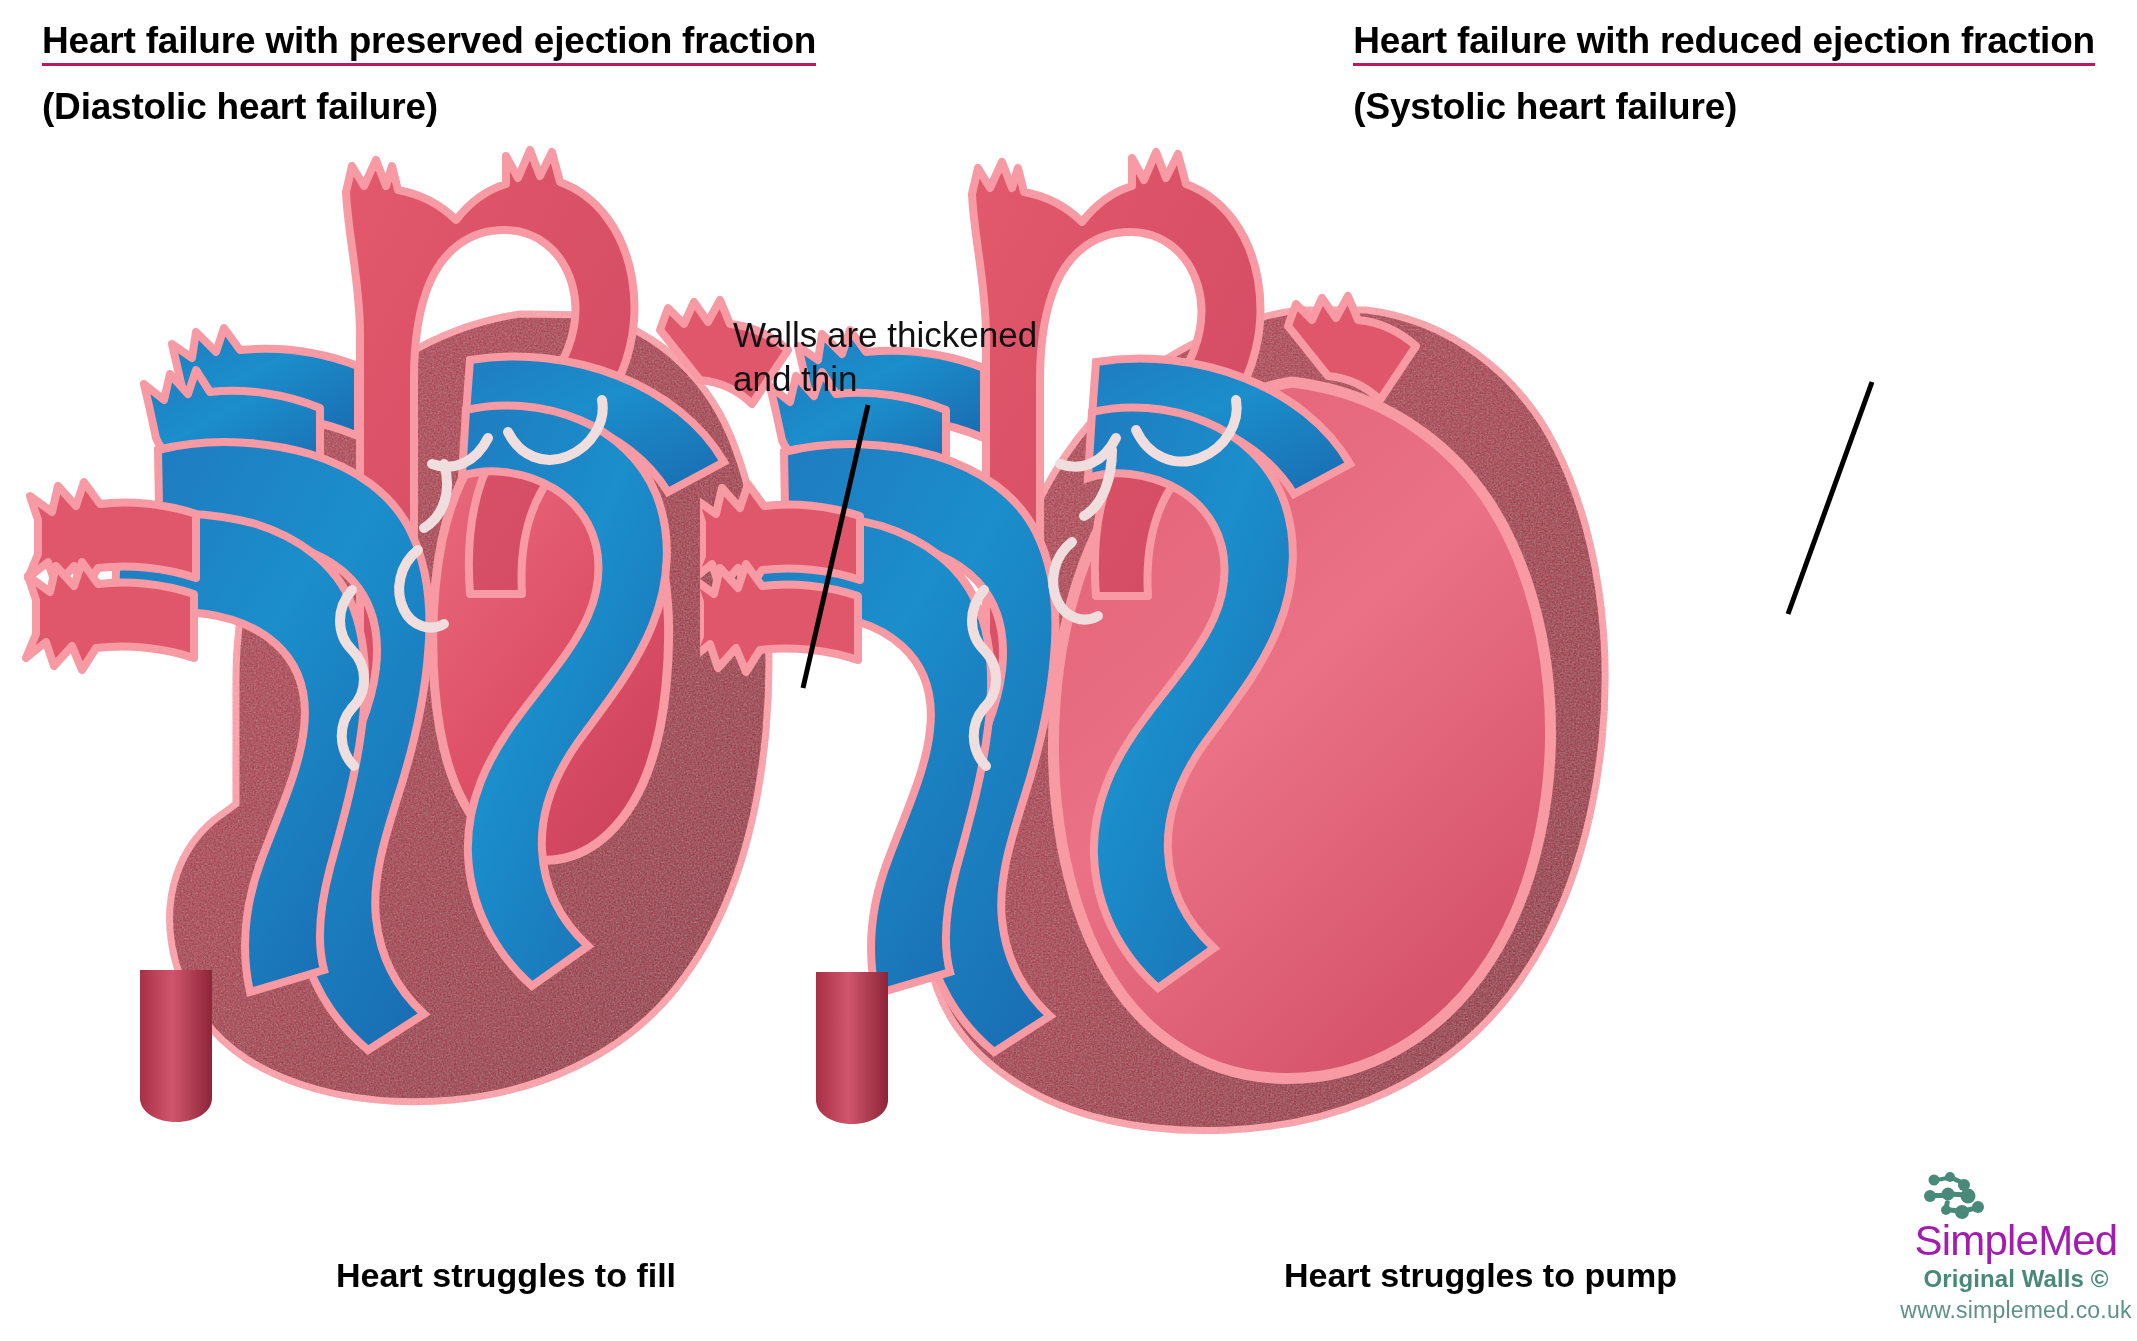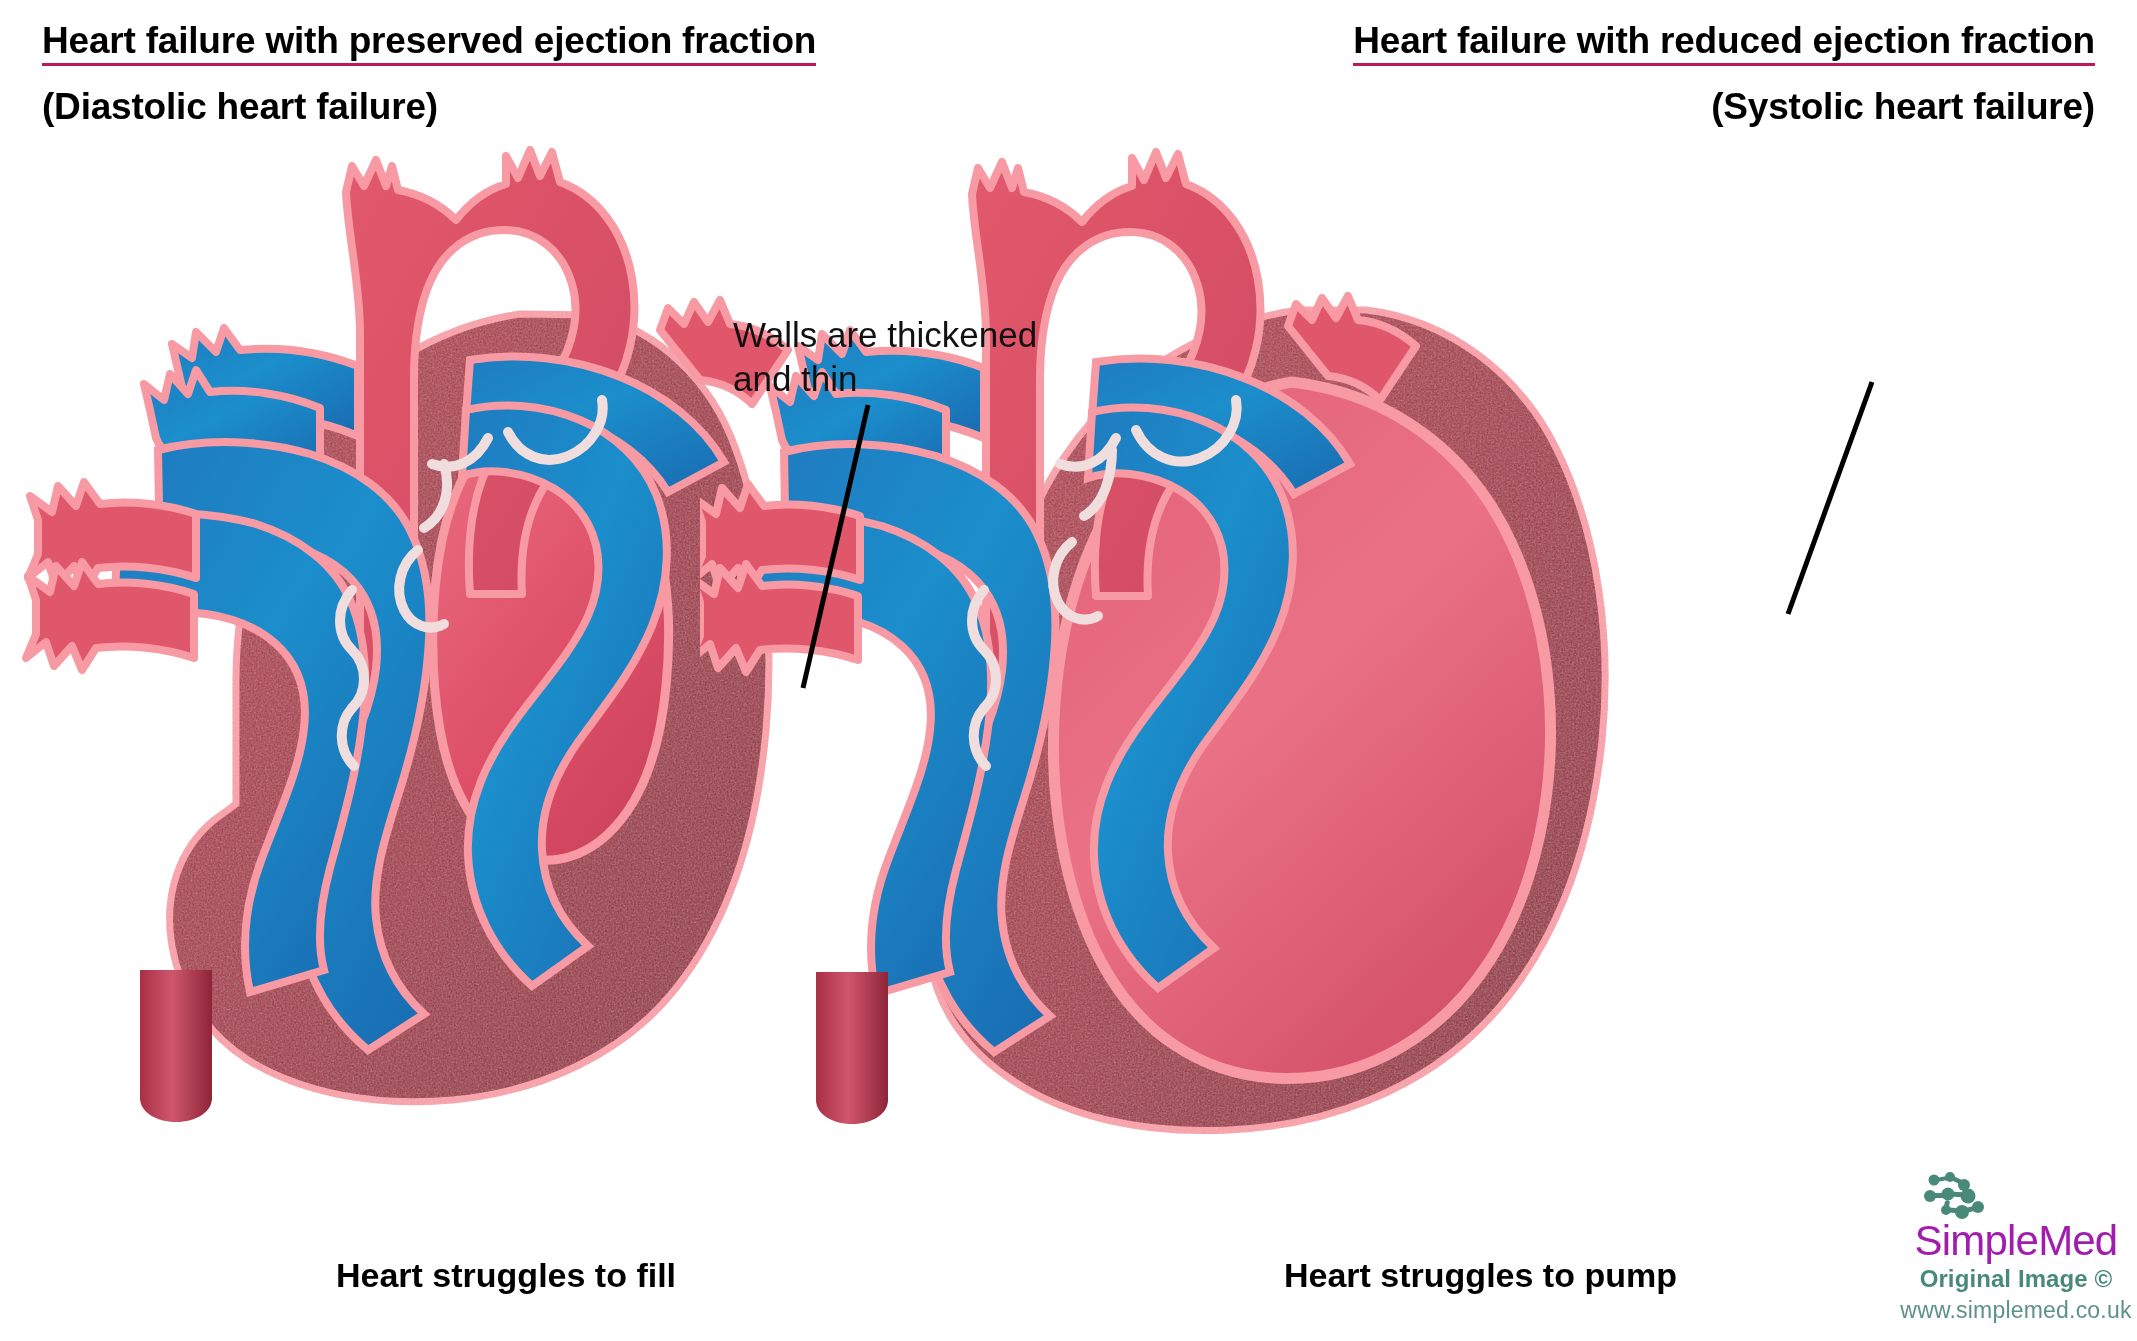--- a/index.html
+++ b/index.html
@@ -6,21 +6,21 @@
   body{
     width:2137px;height:1341px;position:relative;overflow:hidden;
     font-family:"Liberation Sans","DejaVu Sans",sans-serif;
     background:#ffffff;
   }
   .stage{position:absolute;inset:0;}
 
   
   .title-block{position:absolute;color:#000;font-weight:bold;line-height:1.12;}
   .title-l{left:42px;top:20px;text-align:left;}
-  .title-r{right:42px;top:20px;text-align:right;}
+  .title-r{right:42px;top:20px;text-align:left;}
   .title-main{font-size:37px;letter-spacing:-0.2px;display:inline-block;
     border-bottom:3px solid #be185d;padding-bottom:2px;white-space:nowrap;}
   .title-sub{font-size:37px;letter-spacing:-0.2px;margin-top:20px;white-space:nowrap;}
 
   
   .annot{position:absolute;color:#111;font-size:35px;line-height:1.25;font-weight:400;}
   .annot-l{left:733px;top:313px;}
   .annot-r{right:101px;top:300px;}
 
   
@@ -461,17 +461,17 @@
         <rect x="47" y="20" width="22" height="5" rx="2.5" transform="rotate(4 58 22)"></rect>
         <circle cx="46" cy="38" r="5"></circle>
         <rect x="44" y="28" width="5" height="12" rx="2.5" transform="rotate(12 46 34)"></rect>
         <circle cx="62" cy="40" r="7"></circle>
         <rect x="45" y="36" width="19" height="5" rx="2.5" transform="rotate(6 54 38)"></rect>
         <circle cx="78" cy="35" r="6"></circle>
         <rect x="60" y="35" width="20" height="5" rx="2.5" transform="rotate(-14 70 37)"></rect>
       </g>
     </svg>
     <div class="logo-name">SimpleMed</div>
-    <div class="logo-sub">Original Image ©</div>
+    <div class="logo-sub">Original Walls ©</div>
     <div class="logo-url">www.simplemed.co.uk</div>
   </div>
 
 </div>
 
 </body></html>

